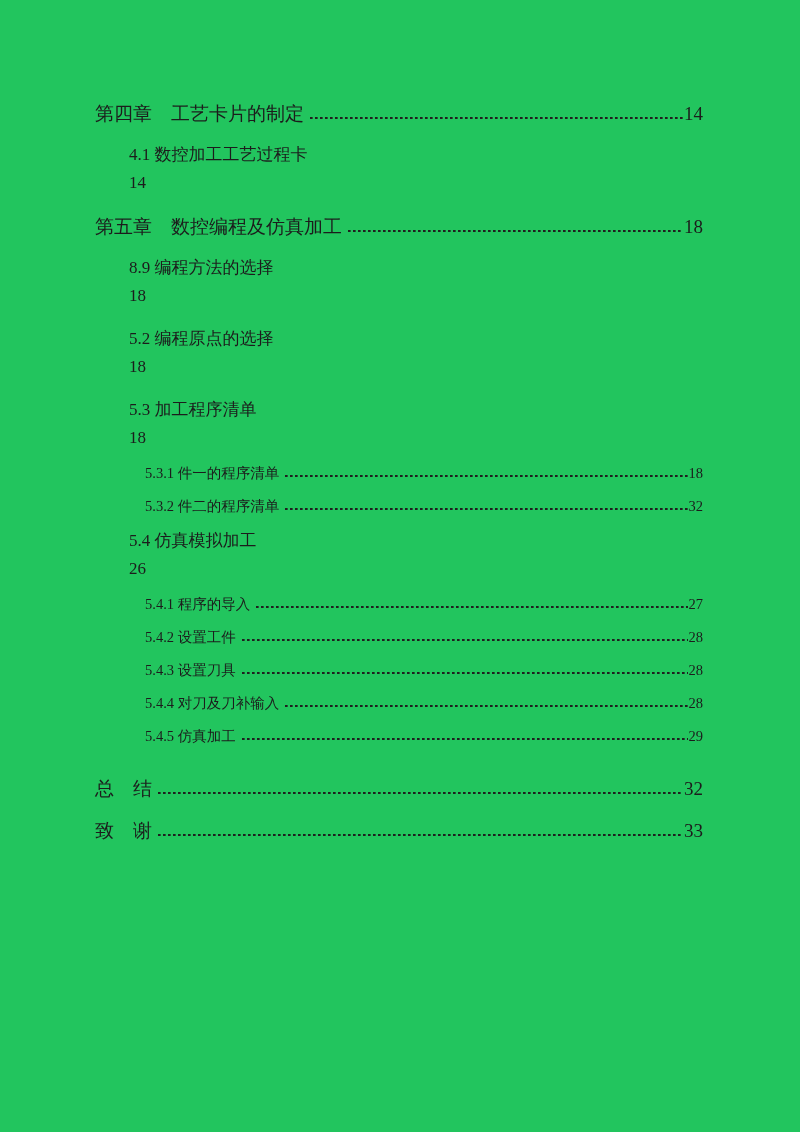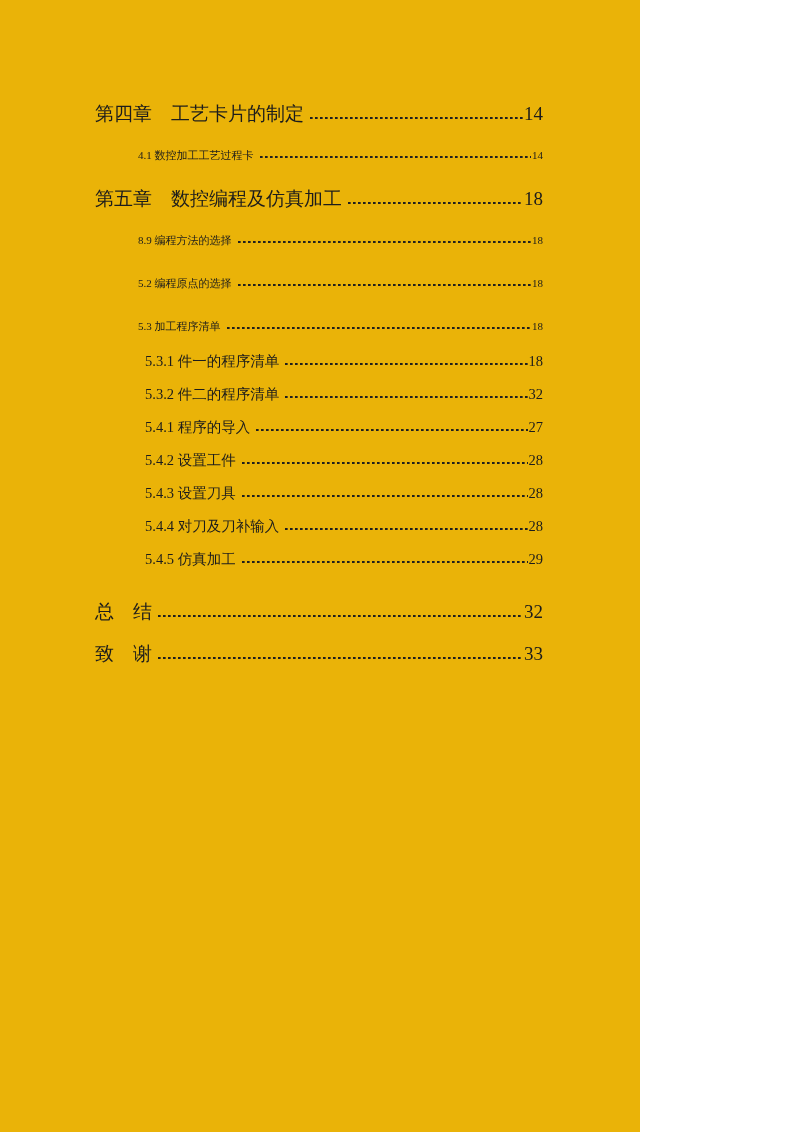--- a/index.html
+++ b/index.html
@@ -2,45 +2,46 @@
 <html lang="zh"><head>
 <meta charset="utf-8">
 <style>
   html, body {
     margin: 0;
     padding: 0;
     background: #ffffff;
   }
   .page {
     position: relative;
-    width: 640px;
+    width: 800px;
     height: 1132px;
     box-sizing: border-box;
-    background: #eab308;
+    background: #22c55e;
     padding: 101px 97px 0 95px;
     font-family: "Liberation Serif", "DejaVu Serif", serif;
     color: #1c1c1c;
     overflow: hidden;
   }
   .row {
     display: flex;
     align-items: baseline;
   }
   
   .l1 {
     font-size: 19px;
     line-height: 26px;
     margin-bottom: 16px;
   }
   
   .l2 {
-    font-size: 11px;
+    font-size: 17px;
     line-height: 24px;
-    margin-left: 43px;
+    margin-left: 28px;
     margin-bottom: 19px;
+    flex-direction: column;
   }
   
   .l3 {
     font-size: 14.5px;
     line-height: 20px;
     margin-left: 50px;
     margin-bottom: 13px;
   }
   
   .l2 + .l3 { margin-top: -6px; }
@@ -112,20 +113,25 @@
     <span class="dots"></span>
     <span class="pagenum">18</span>
   </div>
 
   <div class="row l3">
     <span class="label">5.3.2 件二的程序清单</span>
     <span class="dots"></span>
     <span class="pagenum">32</span>
   </div>
 
+  <div class="row l2">
+    <span class="label">5.4 仿真模拟加工</span>
+    <span class="dots"></span>
+    <span class="pagenum">26</span>
+  </div>
 
   <div class="row l3">
     <span class="label">5.4.1 程序的导入</span>
     <span class="dots"></span>
     <span class="pagenum">27</span>
   </div>
 
   <div class="row l3">
     <span class="label">5.4.2 设置工件</span>
     <span class="dots"></span>

